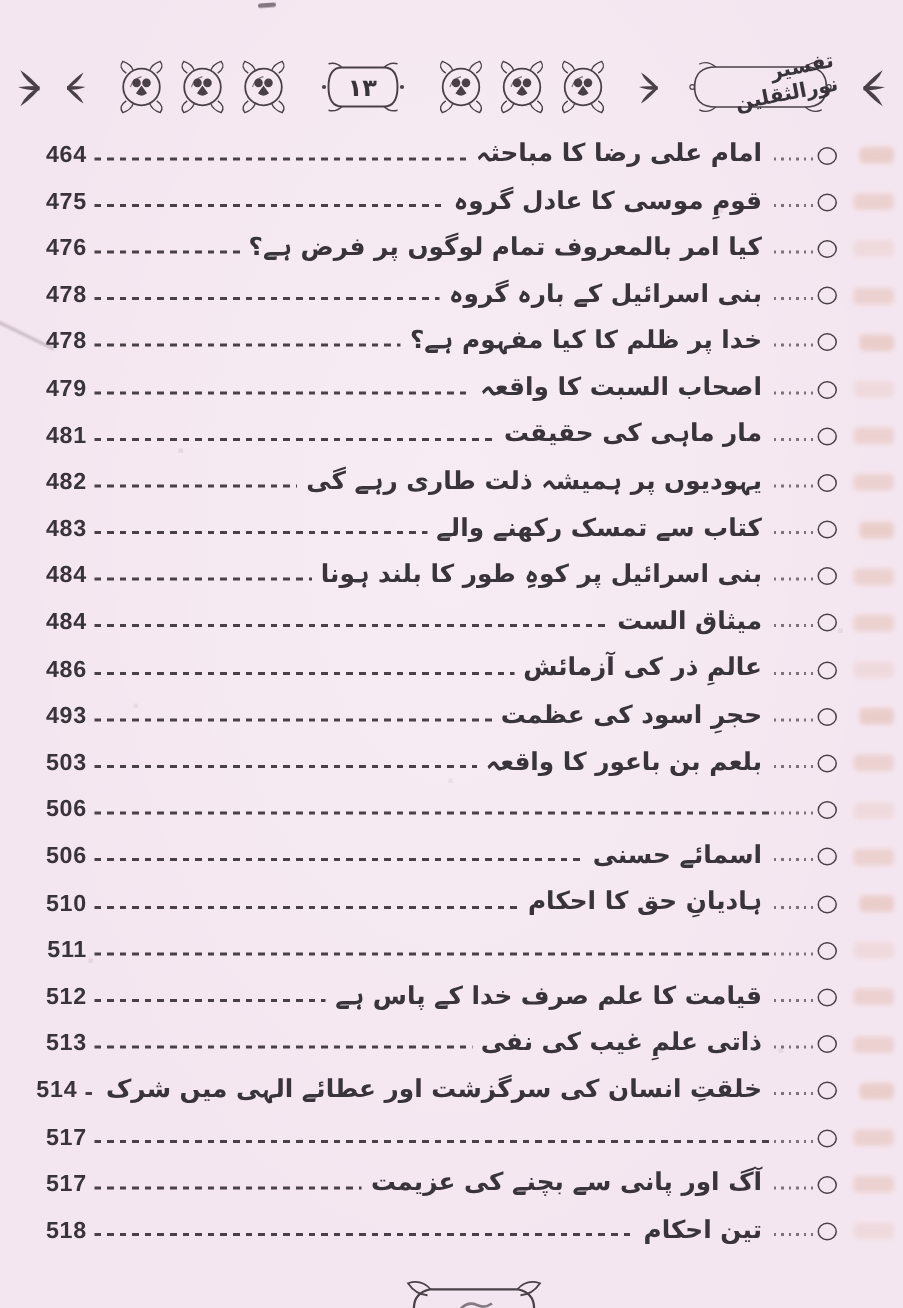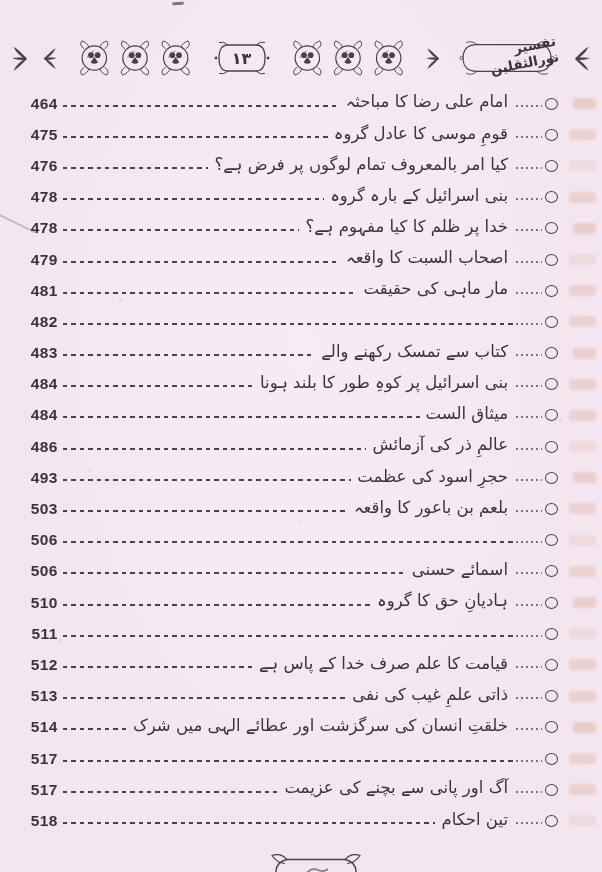--- a/index.html
+++ b/index.html
@@ -41,21 +41,21 @@
   .c-right .c-text{font-size:13.5px;transform:rotate(-11deg);letter-spacing:-.5px;}
   .numbox{position:relative;width:58px;height:38px;color:var(--ink);flex:0 0 auto;}
   .numbox .c-text{font-size:16px;}
   
   .toc{position:absolute;top:88px;left:26px;right:44px;}
   .toc-row{display:flex;direction:rtl;align-items:center;height:31.2px;position:relative;}
   .bullet{flex:0 0 auto;width:13px;height:12px;border:1.6px solid var(--ink);
     border-radius:50%;margin-left:3px;background:transparent;}
   .dots{flex:0 0 auto;width:26px;height:2px;margin-left:3px;transform:translateY(2px);
     background:repeating-linear-gradient(90deg, rgba(74,65,72,.7) 0 1.6px, transparent 1.6px 5px);}
-  .title{flex:0 0 auto;font-family:"DejaVu Sans",sans-serif;font-weight:normal;font-size:16.5px;
+  .title{flex:0 0 auto;font-family:"DejaVu Sans",sans-serif;font-weight:bold;font-size:16.5px;
     color:var(--text);white-space:nowrap;padding:0 5px 2px 6px;line-height:1;}
   .leader{flex:1 1 auto;min-width:8px;height:2px;transform:translateY(2px);
     background:repeating-linear-gradient(90deg, var(--ink) 0 4.4px, transparent 4.4px 8.4px);}
   .pagenum{flex:0 0 auto;direction:ltr;min-width:32px;margin-left:0;margin-right:5px;
     font-family:"Liberation Sans","DejaVu Sans",sans-serif;font-weight:bold;font-size:15.5px;
     color:var(--text);text-align:right;letter-spacing:.5px;}
   
   .toc-row::after{content:"";position:absolute;right:-38px;top:10px;width:27px;height:11px;
     background:var(--ghost);opacity:.42;border-radius:3px;filter:blur(1.6px);}
   .toc-row:nth-child(3n)::after{opacity:.25;}
@@ -209,20 +209,21 @@
       <span class="bullet"></span>
       <span class="dots"></span>
       <span class="title" lang="ur" dir="rtl">مار ماہی کی حقیقت</span>
       <span class="leader"></span>
       <span class="pagenum">481</span>
     </div>
 
     <div class="toc-row">
       <span class="bullet"></span>
       <span class="dots"></span>
+      <span class="title" lang="ur" dir="rtl">یہودیوں پر ہمیشہ ذلت طاری رہے گی</span>
       <span class="leader"></span>
       <span class="pagenum">482</span>
     </div>
 
     <div class="toc-row">
       <span class="bullet"></span>
       <span class="dots"></span>
       <span class="title" lang="ur" dir="rtl">کتاب سے تمسک رکھنے والے</span>
       <span class="leader"></span>
       <span class="pagenum">483</span>
@@ -279,21 +280,21 @@
       <span class="bullet"></span>
       <span class="dots"></span>
       <span class="title" lang="ur" dir="rtl">اسمائے حسنی</span>
       <span class="leader"></span>
       <span class="pagenum">506</span>
     </div>
 
     <div class="toc-row">
       <span class="bullet"></span>
       <span class="dots"></span>
-      <span class="title" lang="ur" dir="rtl">ہادیانِ حق کا گروہ</span>
+      <span class="title" lang="ur" dir="rtl">ہادیانِ حق کا احکام</span>
       <span class="leader"></span>
       <span class="pagenum">510</span>
     </div>
 
     <div class="toc-row">
       <span class="bullet"></span>
       <span class="dots"></span>
       <span class="leader"></span>
       <span class="pagenum">511</span>
     </div>

